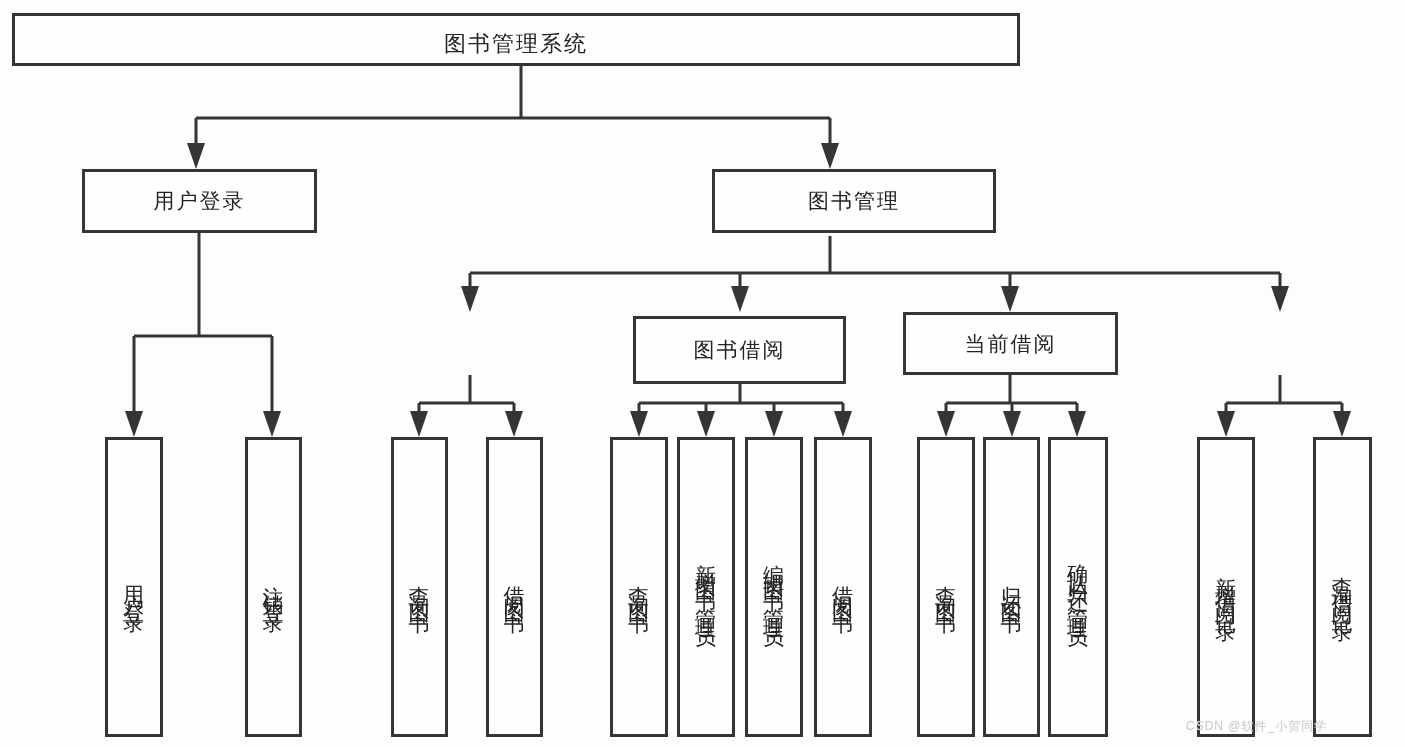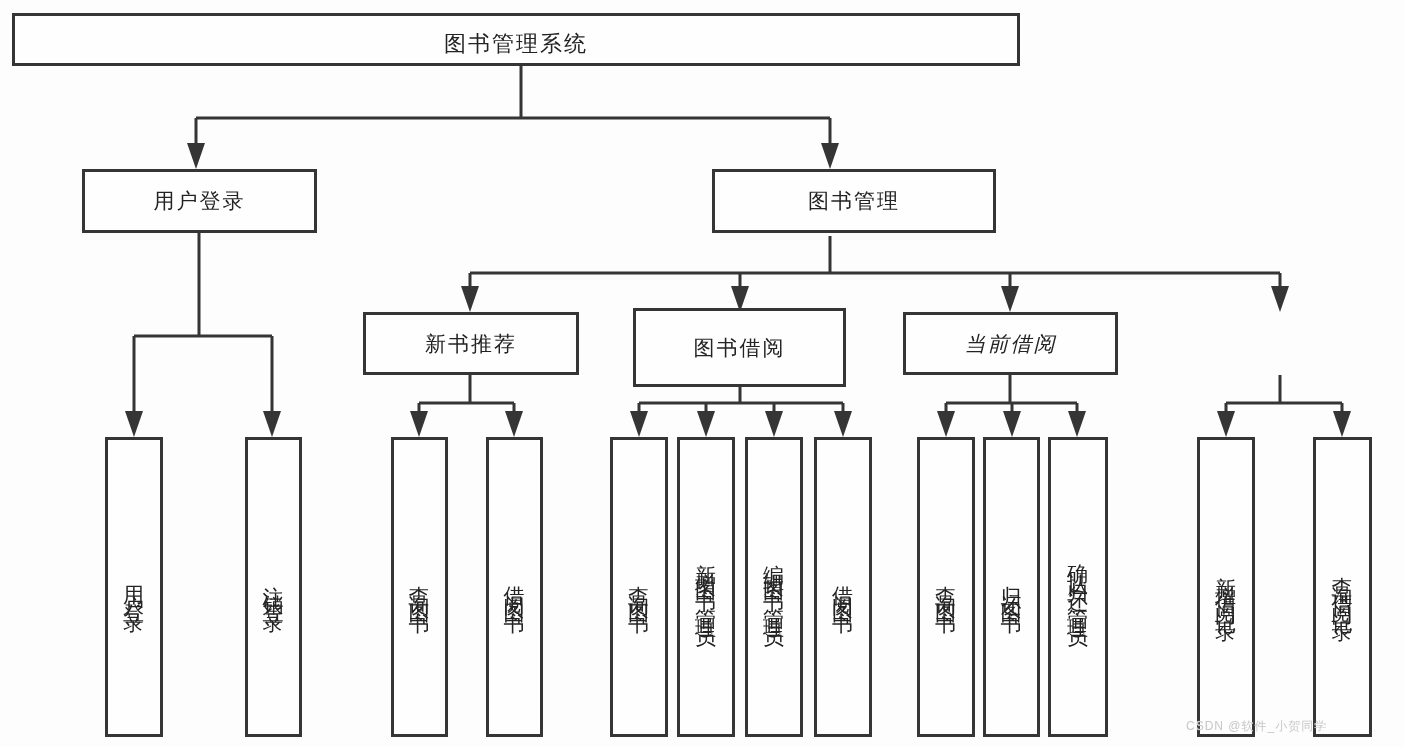--- a/index.html
+++ b/index.html
@@ -108,27 +108,24 @@
     <span class="h-label root-label">图书管理系统</span>
   </div>
 
   <div class="box" style="left:82px; top:169px; width:235px; height:64px;">
     <span class="h-label">用户登录</span>
   </div>
   <div class="box" style="left:712px; top:169px; width:284px; height:64px;">
     <span class="h-label">图书管理</span>
   </div>
 
-  <div class="box" style="left:363px; top:312px; width:216px; height:63px;">
-    <span class="h-label">新书推荐</span>
-  </div>
-  <div class="box" style="left:633px; top:308px; width:213px; height:79px;">
+  <div class="box" style="left:633px; top:316px; width:213px; height:68px;">
     <span class="h-label">图书借阅</span>
   </div>
-  <div class="box" style="left:903px; top:312px; width:215px; height:63px;font-style:italic;">
+  <div class="box" style="left:903px; top:312px; width:215px; height:63px;">
     <span class="h-label">当前借阅</span>
   </div>
 
   <div class="box" style="left:105px; top:437px; width:58px; height:300px;">
     <span class="v-label">用户登录</span>
   </div>
   <div class="box" style="left:245px; top:437px; width:57px; height:300px;">
     <span class="v-label">注销登录</span>
   </div>
 

